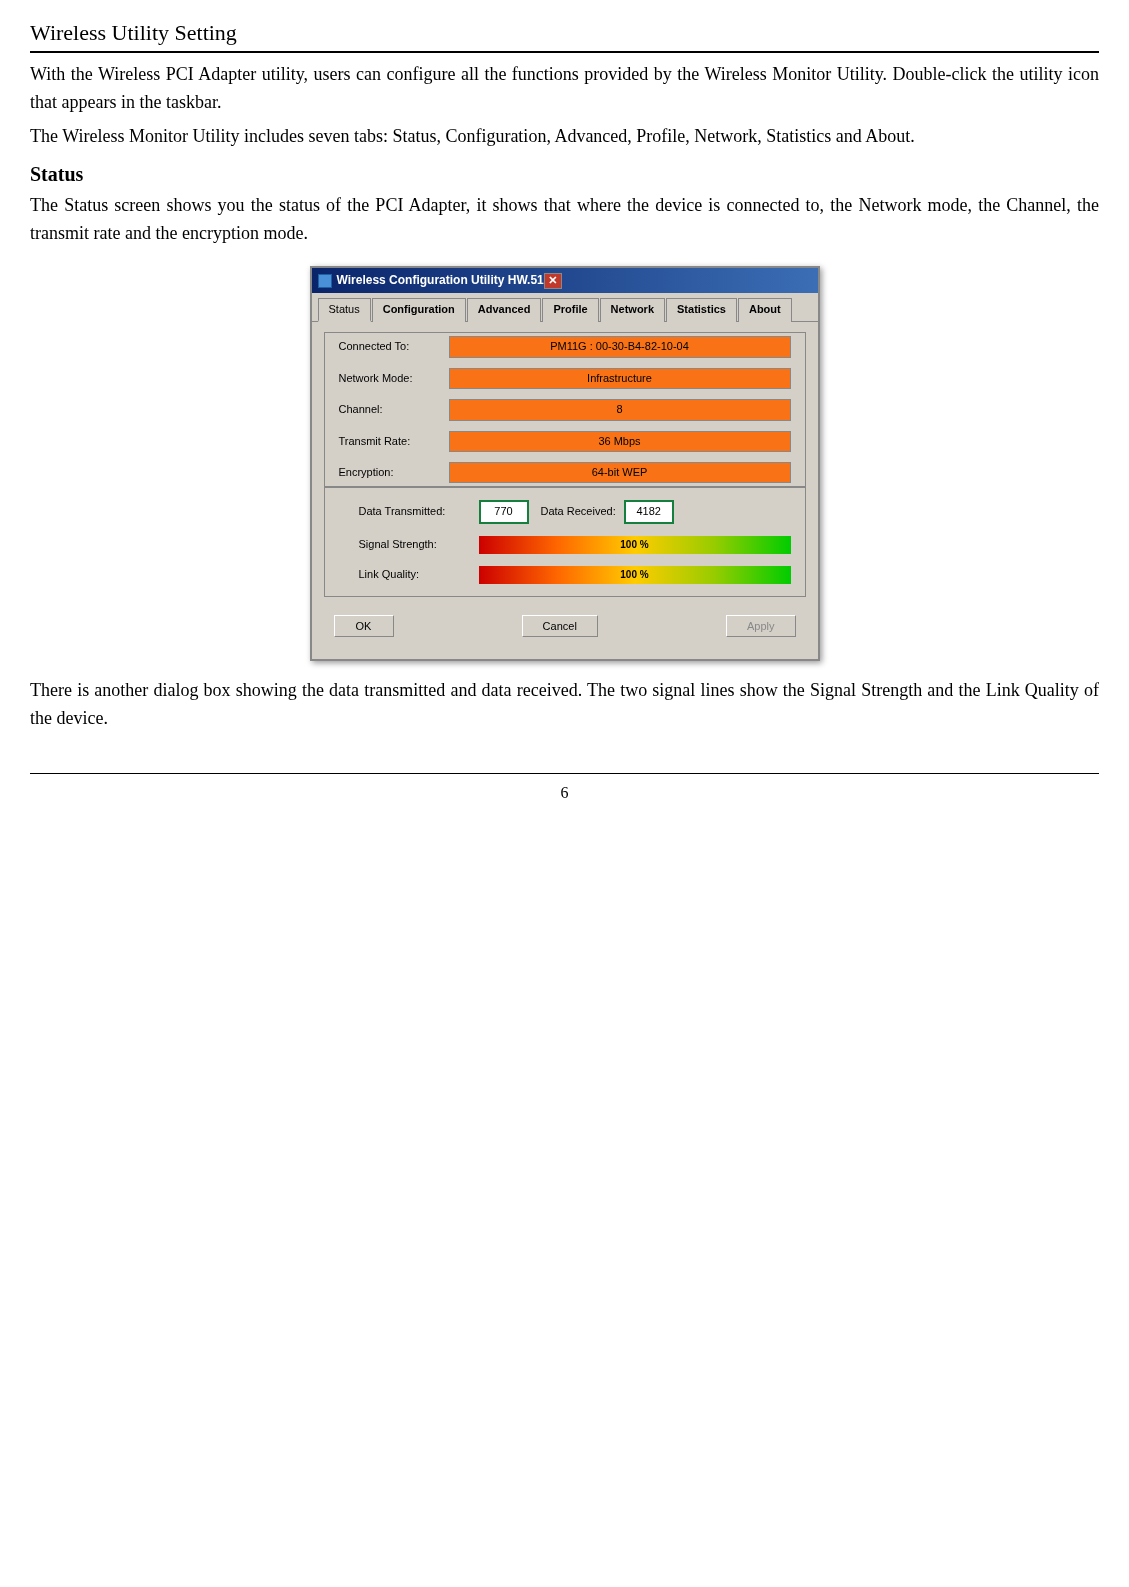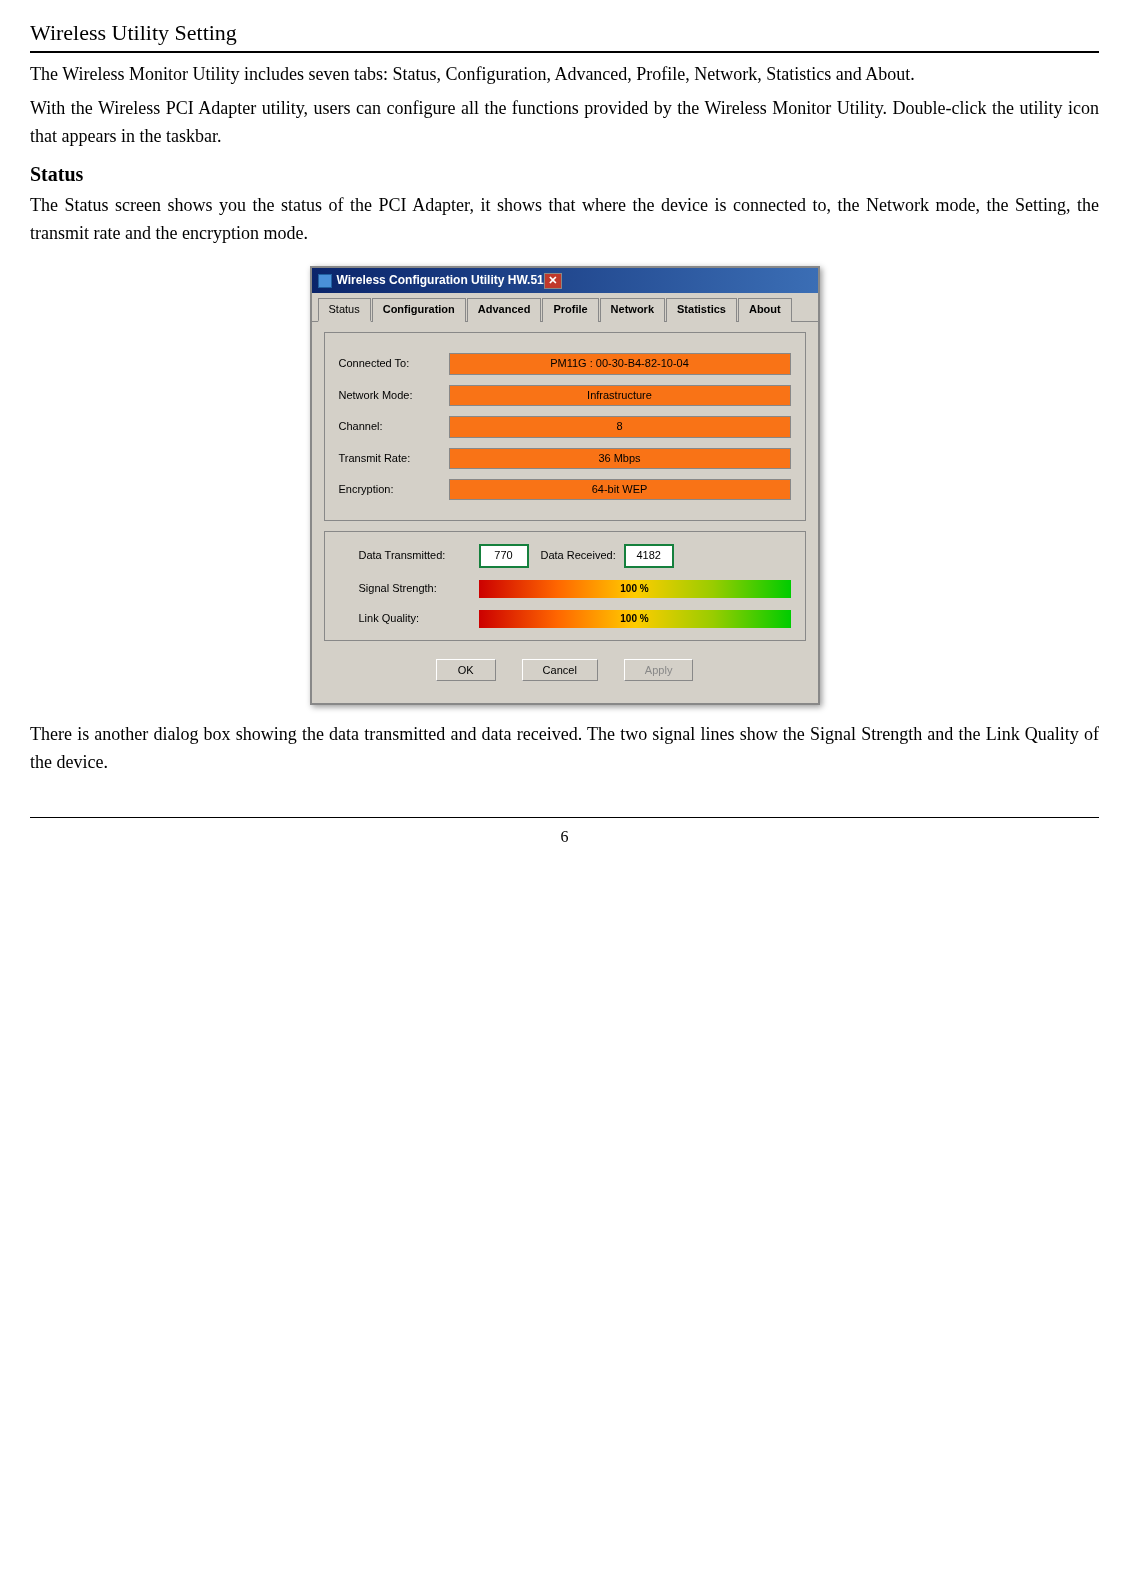--- a/index.html
+++ b/index.html
@@ -104,22 +104,22 @@
       border-bottom: 2px solid #d4d0c8;
       font-weight: normal;
       z-index: 2;
     }
     .dialog-body {
       padding: 10px 12px;
     }
     .status-section {
       border: 1px solid #888;
       background: #d4d0c8;
-      padding: 20px 14px;
-      margin-bottom: 10px;
+      padding: 3px 14px;
+      margin-bottom: 0;
     }
     .status-row {
       display: flex;
       align-items: center;
       margin-bottom: 10px;
     }
     .status-row:last-child {
       margin-bottom: 0;
     }
     .status-label {
@@ -184,21 +184,21 @@
     .signal-text {
       font-size: 10px;
       font-weight: bold;
       color: #000;
       font-family: Arial, sans-serif;
       z-index: 2;
       position: relative;
     }
     .dialog-footer {
       display: flex;
-      justify-content: center;
+      justify-content: space-between;
       gap: 26px;
       padding: 8px 10px 12px 10px;
     }
     .dialog-btn {
       background: #d4d0c8;
       border: 1px solid #888;
       border-top-color: #fff;
       border-left-color: #fff;
       padding: 4px 20px;
       font-size: 11px;
@@ -224,25 +224,25 @@
       margin-top: 40px;
       font-size: 16px;
     }
   </style>
 </head>
 <body>
 
 <div class="page-container">
   <h1 class="page-title">Wireless Utility Setting</h1>
 
+  <p class="body-text">With the Wireless PCI Adapter utility, users can configure all the functions provided by the Wireless Monitor Utility. Double-click the utility icon that appears in the taskbar.</p>
   <p class="body-text">The Wireless Monitor Utility includes seven tabs: Status, Configuration, Advanced, Profile, Network, Statistics and About.</p>
-  <p class="body-text">With the Wireless PCI Adapter utility, users can configure all the functions provided by the Wireless Monitor Utility. Double-click the utility icon that appears in the taskbar.</p>
 
   <p class="section-heading">Status</p>
-  <p class="body-text">The Status screen shows you the status of the PCI Adapter, it shows that where the device is connected to, the Network mode, the Setting, the transmit rate and the encryption mode.</p>
+  <p class="body-text">The Status screen shows you the status of the PCI Adapter, it shows that where the device is connected to, the Network mode, the Channel, the transmit rate and the encryption mode.</p>
 
   <div class="dialog-wrapper">
     <div class="dialog-window">
 
       <div class="dialog-titlebar">
         <div class="dialog-titlebar-left">
           <span class="titlebar-icon"></span>
           <span>Wireless Configuration Utility HW.51</span>
         </div>
         <button class="close-btn">✕</button>

